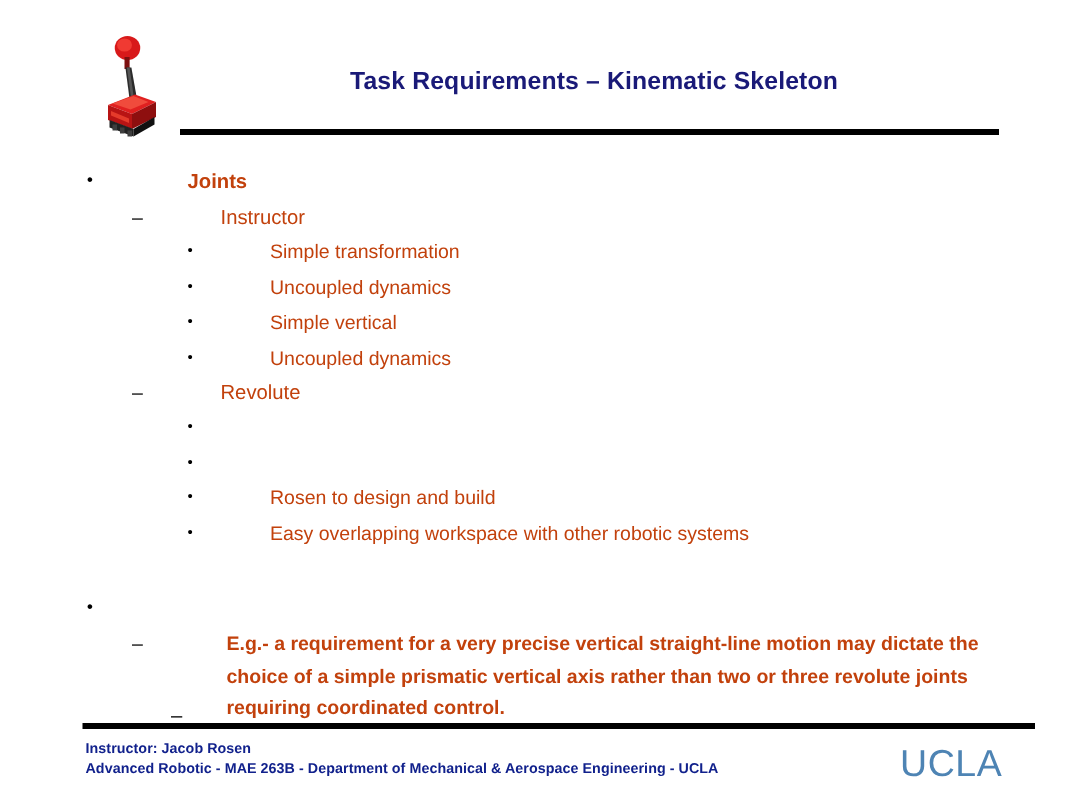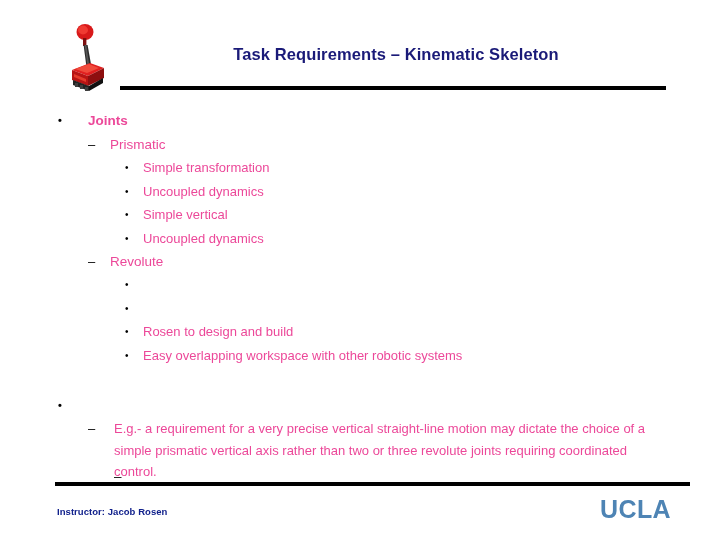--- a/index.html
+++ b/index.html
@@ -72,21 +72,22 @@
     align-items: flex-start;
     line-height: 23.4px;
   }
   .bullet {
     flex: 0 0 auto;
     text-align: left;
     color: #000000;
   }
   .ltext {
     flex: 0 1 auto;
-    color: #ec4899;
+    color: #c2410c;
+    margin-left: 37px;
   }
 
   
   .lvl1 {
     padding-left: 58px;
     font-size: 13.5px;
     font-weight: bold;
     line-height: 25px;
   }
   .lvl1 .bullet { width: 30px; font-size: 11px; line-height: 25px; }
@@ -110,21 +111,21 @@
   .lvl3 .bullet { width: 18px; font-size: 10px; }
 
   
   .lvl2-para {
     padding-left: 88px;
     font-size: 13px;
     font-weight: normal;
     line-height: 21.5px;
   }
   .lvl2-para .bullet { width: 26px; font-size: 13px; }
-  .lvl2-para .ltext { max-width: 540px; }
+  .lvl2-para .ltext { max-width: 540px; font-weight: bold; }
 
   .gap-lg { height: 26px; }
 
   
   #trailing-dash {
     position: absolute;
     left: 114px;
     top: 470px;
     font-size: 13.5px;
     color: #000000;
@@ -144,28 +145,27 @@
   }
   #footer-text {
     position: absolute;
     left: 57px;
     top: 494px;
     font-size: 9.5px;
     font-weight: bold;
     color: #11218c;
     line-height: 12.5px;
     letter-spacing: 0.05px;
-    margin-top: 12px;
   }
   #ucla-logo {
     position: absolute;
     left: 600px;
     top: 495px;
     font-size: 25px;
-    font-weight: bold;
+    font-weight: normal;
     color: #4e84b4;
     letter-spacing: 0.4px;
     line-height: 28px;
   }
 </style>
 </head>
 <body>
 
 <div id="slide">
 
@@ -203,21 +203,21 @@
 
   <div id="body-content">
 
     <div class="line lvl1">
       <span class="bullet">•</span>
       <span class="ltext">Joints</span>
     </div>
 
     <div class="line lvl2">
       <span class="bullet">–</span>
-      <span class="ltext">Prismatic</span>
+      <span class="ltext">Instructor</span>
     </div>
 
     <div class="line lvl3">
       <span class="bullet">•</span>
       <span class="ltext">Simple transformation</span>
     </div>
 
     <div class="line lvl3">
       <span class="bullet">•</span>
       <span class="ltext">Uncoupled dynamics</span>
@@ -269,16 +269,17 @@
 
   </div>
 
   <div id="trailing-dash">
     <span>–</span>
   </div>
 
   <div id="footer-rule"></div>
   <div id="footer-text">
     <div>Instructor: Jacob Rosen</div>
+    <div>Advanced Robotic - MAE 263B - Department of Mechanical &amp; Aerospace Engineering - UCLA</div>
   </div>
   <div id="ucla-logo">UCLA</div>
 
 </div>
 
 </body></html>

